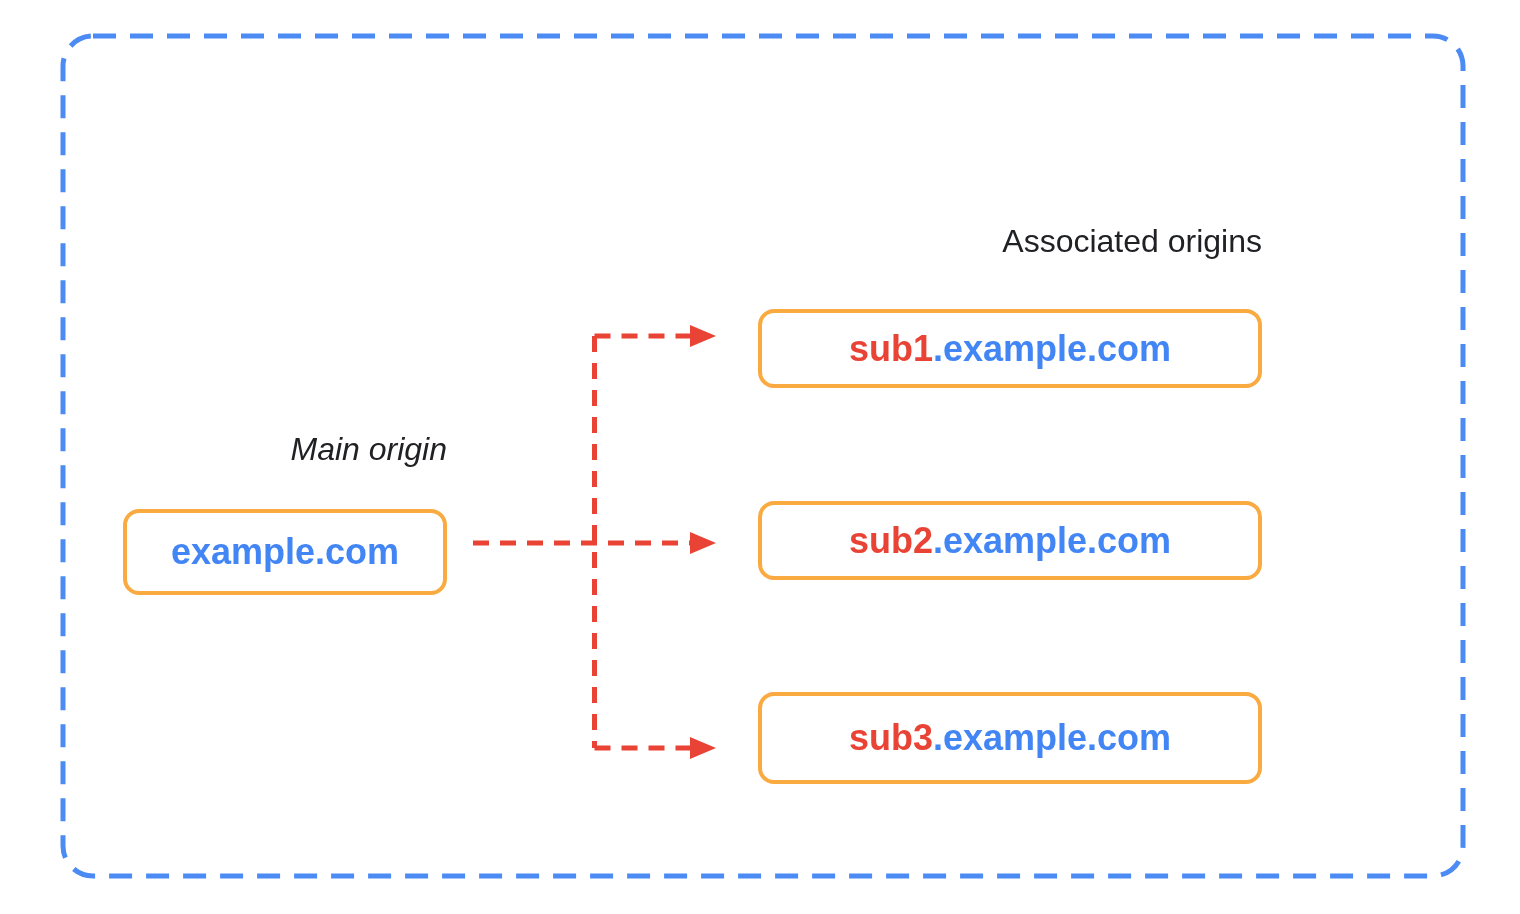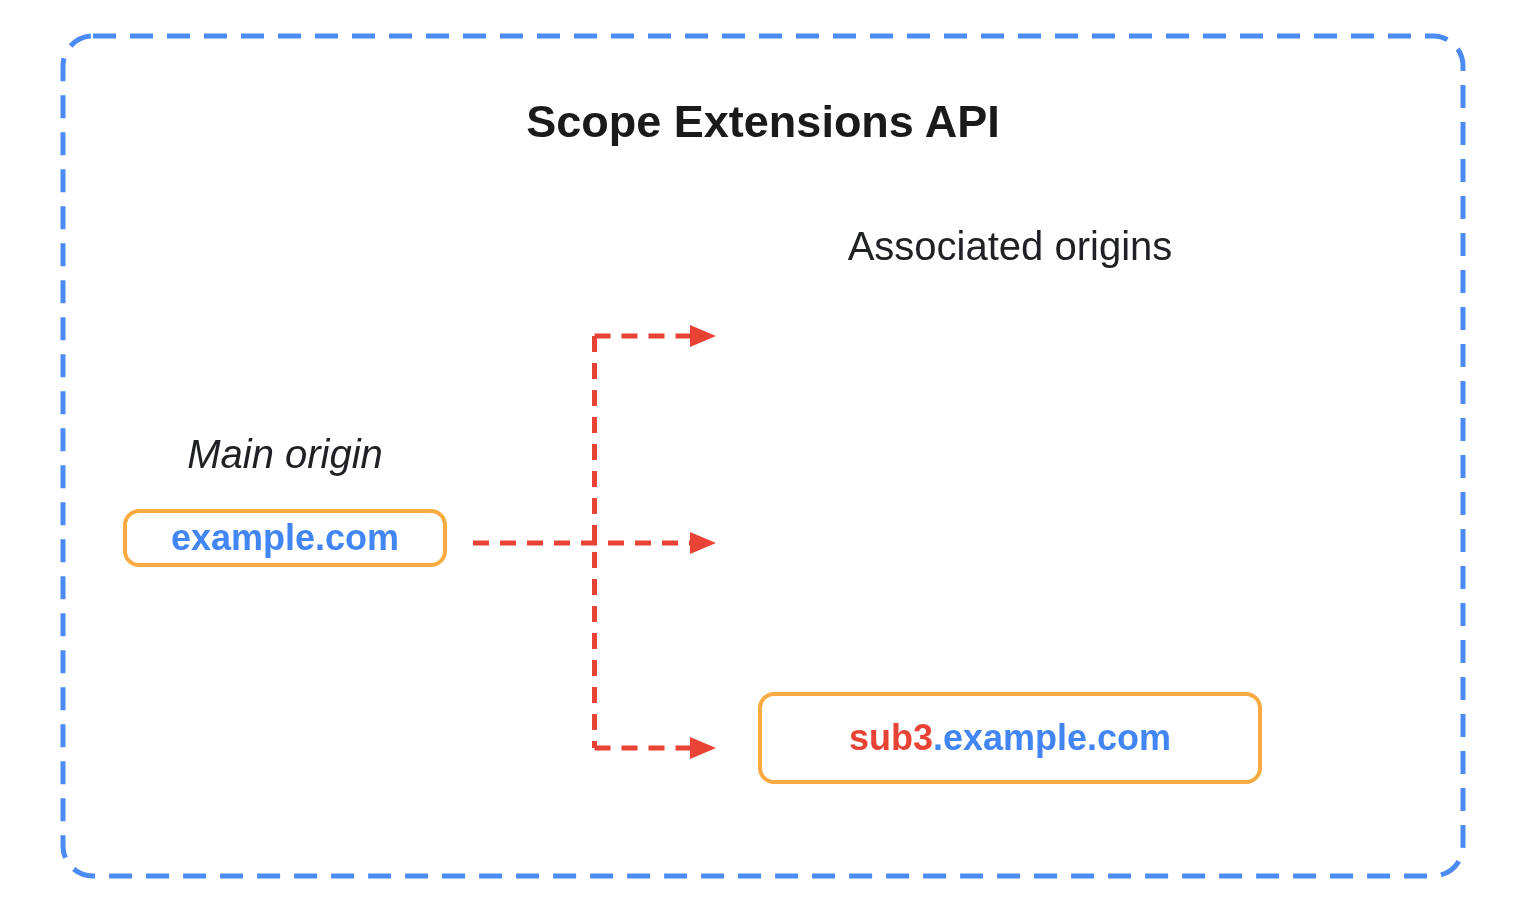--- a/index.html
+++ b/index.html
@@ -48,41 +48,41 @@
     top: 95px;
     width: 1400px;
     text-align: center;
     font-size: 45px;
     font-weight: 700;
     color: var(--title-text);
     line-height: 1.2;
   }
   .section-label {
     position: absolute;
-    text-align: center;
-    font-size: 40px;
+    text-align: right;
+    font-size: 32px;
     font-weight: 400;
     color: var(--label-text);
     line-height: 1.2;
   }
   .label-main   { left: 123px; top: 430px; width: 324px; font-style: italic; }
   .label-assoc  { left: 758px; top: 222px; width: 504px; }
   .origin-box {
     position: absolute;
     border: 4px solid var(--orange);
     border-radius: 16px;
     background: var(--background);
     display: flex;
     align-items: center;
     justify-content: center;
     font-size: 36px;
     font-weight: 700;
     white-space: nowrap;
   }
-  .main-box { left: 123px; top: 509px; width: 324px; height: 58px; }
+  .main-box { left: 123px; top: 509px; width: 324px; height: 86px; }
   .sub-box  { left: 758px; width: 504px; height: 79px; }
   .sub-box-1 { top: 309px; }
   .sub-box-2 { top: 501px; }
   .sub-box-3 { top: 692px; height: 92px; }
   .origin-blue { color: var(--text-blue); }
   .origin-red  { color: var(--red); }
 </style>
 </head>
 <body>
 
@@ -94,29 +94,34 @@
     <path class="connector" d="M 473 543 H 690"></path>
     <path class="connector" d="M 594.5 336 V 748"></path>
     <path class="connector" d="M 594.5 336 H 690"></path>
     <path class="connector" d="M 594.5 748 H 690"></path>
 
     <polygon class="arrowhead" points="690,325 690,347 716,336"></polygon>
     <polygon class="arrowhead" points="690,532 690,554 716,543"></polygon>
     <polygon class="arrowhead" points="690,737 690,759 716,748"></polygon>
   </svg>
 
-  <div class="diagram-title">Scope Extensions API</div>
 
   <div class="section-label label-main">Main origin</div>
 
   <div class="section-label label-assoc">Associated origins</div>
 
   <div class="origin-box main-box">
     <span class="origin-blue">example.com</span>
   </div>
 
+  <div class="origin-box sub-box sub-box-1">
+    <span><span class="origin-red">sub1</span><span class="origin-blue">.example.com</span></span>
+  </div>
 
+  <div class="origin-box sub-box sub-box-2">
+    <span><span class="origin-red">sub2</span><span class="origin-blue">.example.com</span></span>
+  </div>
 
   <div class="origin-box sub-box sub-box-3">
     <span><span class="origin-red">sub3</span><span class="origin-blue">.example.com</span></span>
   </div>
 
 </div>
 
 </body></html>

